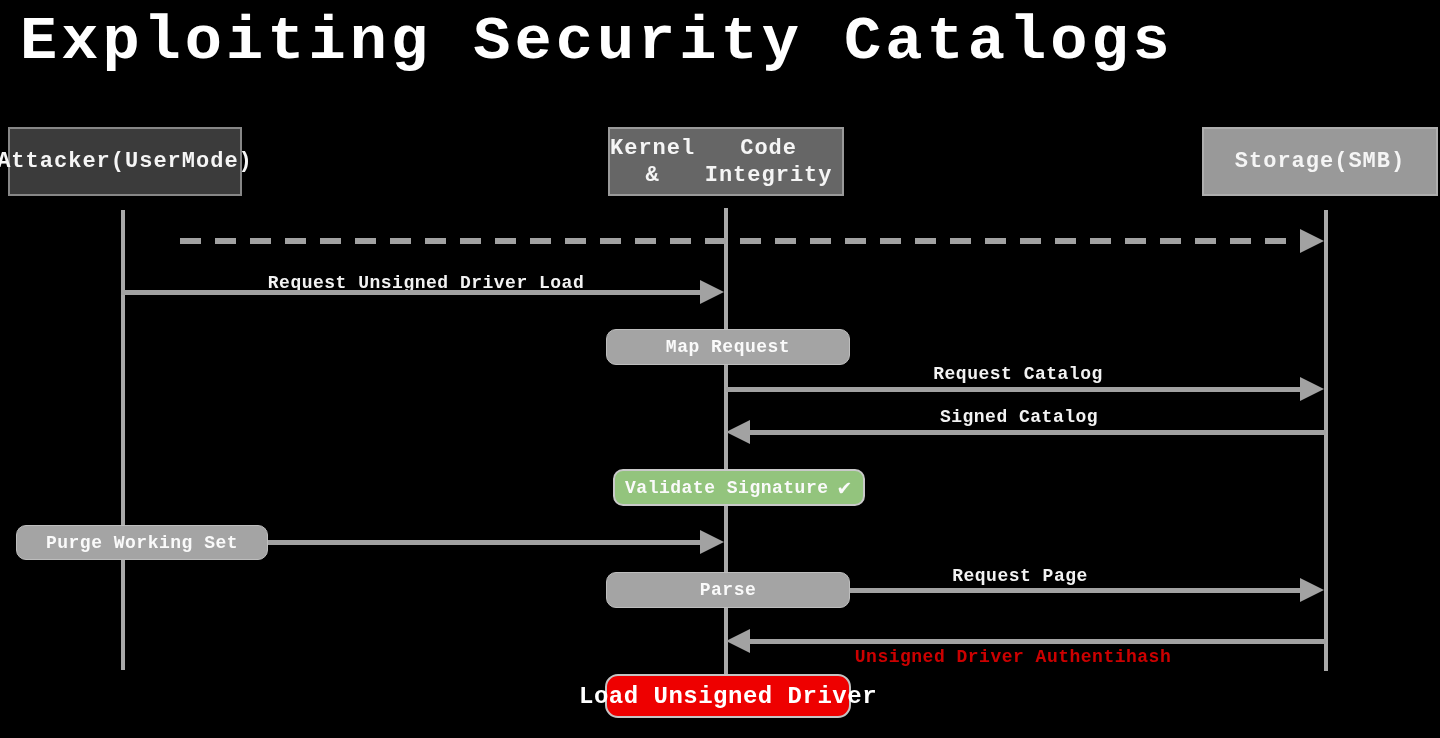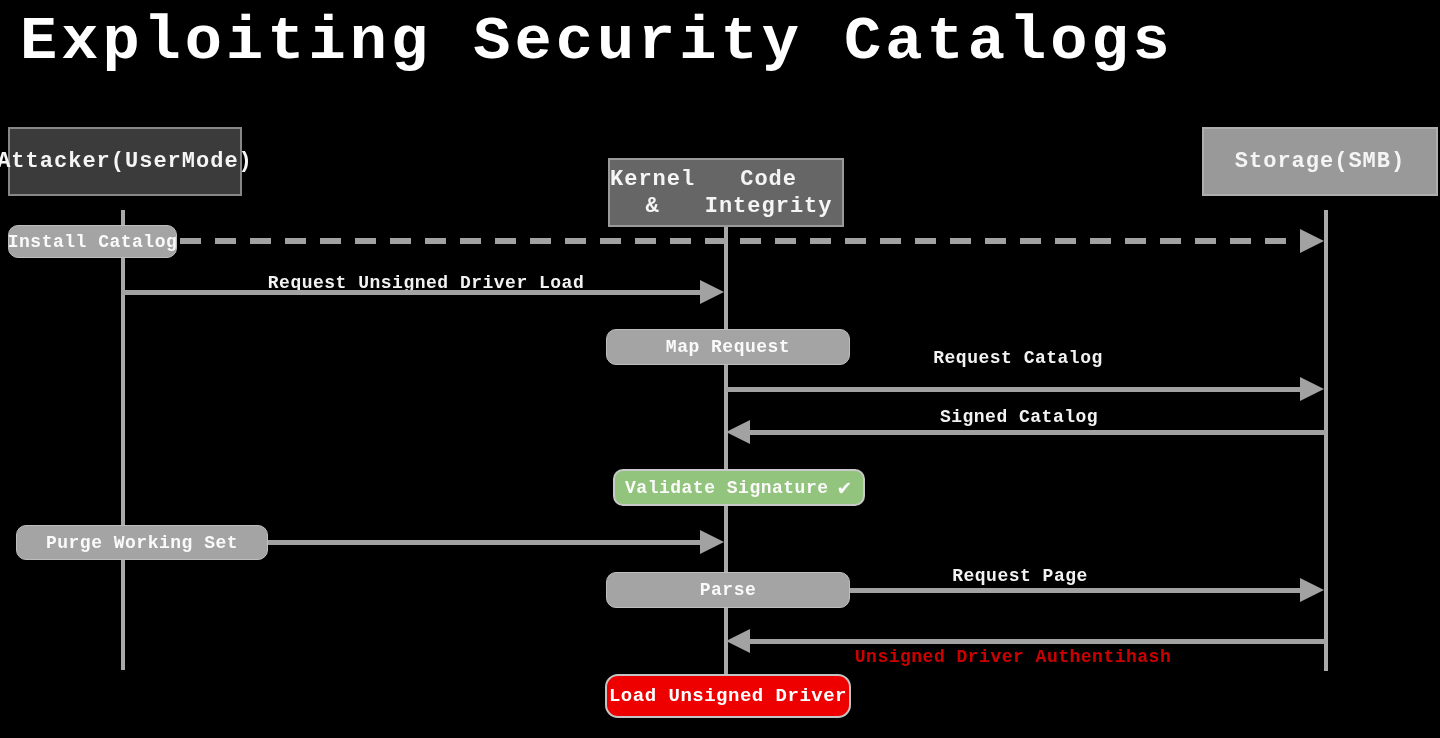--- a/index.html
+++ b/index.html
@@ -27,31 +27,31 @@
     position:absolute;left:20px;top:6px;margin:0;
     font-size:62px;letter-spacing:4px;color:#ffffff;white-space:nowrap;
     font-weight:bold;
   }
   .actor{
     position:absolute;top:127px;height:69px;box-sizing:border-box;
     display:flex;align-items:center;justify-content:center;
     font-size:22px;letter-spacing:1px;line-height:27px;z-index:3;text-align:center;
   }
   .actor-attacker{left:8px;width:234px;background:var(--attacker);border:2px solid #878787;}
-  .actor-kernel{left:608px;width:236px;background:var(--kernel);border:2px solid #9a9a9a;margin-top:31px;}
+  .actor-kernel{left:608px;width:236px;background:var(--kernel);border:2px solid #9a9a9a;}
   .actor-storage{left:1202px;width:236px;background:var(--storage);border:2px solid #aeaeae;}
   .lifeline{position:absolute;width:4px;background:var(--lifeline);z-index:1;}
   .pill{
     position:absolute;box-sizing:border-box;z-index:3;
     background:var(--pill);border:1px solid var(--pill-border);border-radius:10px;
     display:flex;align-items:center;justify-content:center;
     font-size:18px;letter-spacing:0.5px;color:#fafafa;white-space:nowrap;
   }
   .pill-green{background:var(--ok);border:2px solid #c9c9c9;gap:8px;}
-  .pill-red{background:var(--danger);border:2px solid #c4c4c4;border-radius:13px;color:#ffffff;font-size:19px;}
+  .pill-red{background:var(--danger);border:2px solid #c4c4c4;border-radius:13px;color:#ffffff;font-size:24px;}
   .msg-label{
     position:absolute;transform:translateX(-50%);z-index:2;
     font-size:18px;letter-spacing:0.5px;white-space:nowrap;color:#f2f2f2;
   }
   .msg-label.red{color:var(--danger-text);}
   .aline{position:absolute;height:5px;background:var(--arrow);z-index:2;}
   .aline-dashed{
     position:absolute;height:6px;z-index:2;
     background:repeating-linear-gradient(90deg,var(--arrow) 0 21px,transparent 21px 35px);
   }
@@ -82,33 +82,30 @@
     <div>Storage</div>
     <div>(SMB)</div>
   </div>
 
   <div class="lifeline" style="left:121px;top:210px;height:460px;"></div>
   <div class="lifeline" style="left:724px;top:208px;height:466px;"></div>
   <div class="lifeline" style="left:1324px;top:210px;height:461px;"></div>
 
   <div class="aline-dashed" style="left:180px;top:238px;width:1122px;"></div>
   <div class="ahead-r" style="left:1300px;top:229px;"></div>
-  <div class="pill" style="left:8px;top:225px;width:169px;height:33px;">
-    <span>Install Catalog</span>
-  </div>
 
   <div class="msg-label" style="left:426px;top:273px;">Request Unsigned Driver Load</div>
   <div class="aline" style="left:121px;top:290px;width:581px;"></div>
   <div class="ahead-r" style="left:700px;top:280px;"></div>
 
   <div class="pill" style="left:606px;top:329px;width:244px;height:36px;">
     <span>Map Request</span>
   </div>
 
-  <div class="msg-label" style="left:1018px;top:348px;">Request Catalog</div>
+  <div class="msg-label" style="left:1018px;top:364px;">Request Catalog</div>
   <div class="aline" style="left:726px;top:387px;width:576px;"></div>
   <div class="ahead-r" style="left:1300px;top:377px;"></div>
 
   <div class="msg-label" style="left:1019px;top:407px;">Signed Catalog</div>
   <div class="aline" style="left:748px;top:430px;width:578px;"></div>
   <div class="ahead-l" style="left:726px;top:420px;"></div>
 
   <div class="pill pill-green" style="left:601px;top:469px;width:252px;height:37px;margin-left:12px;">
     <span>Validate Signature</span>
     <span class="check">✔</span>

